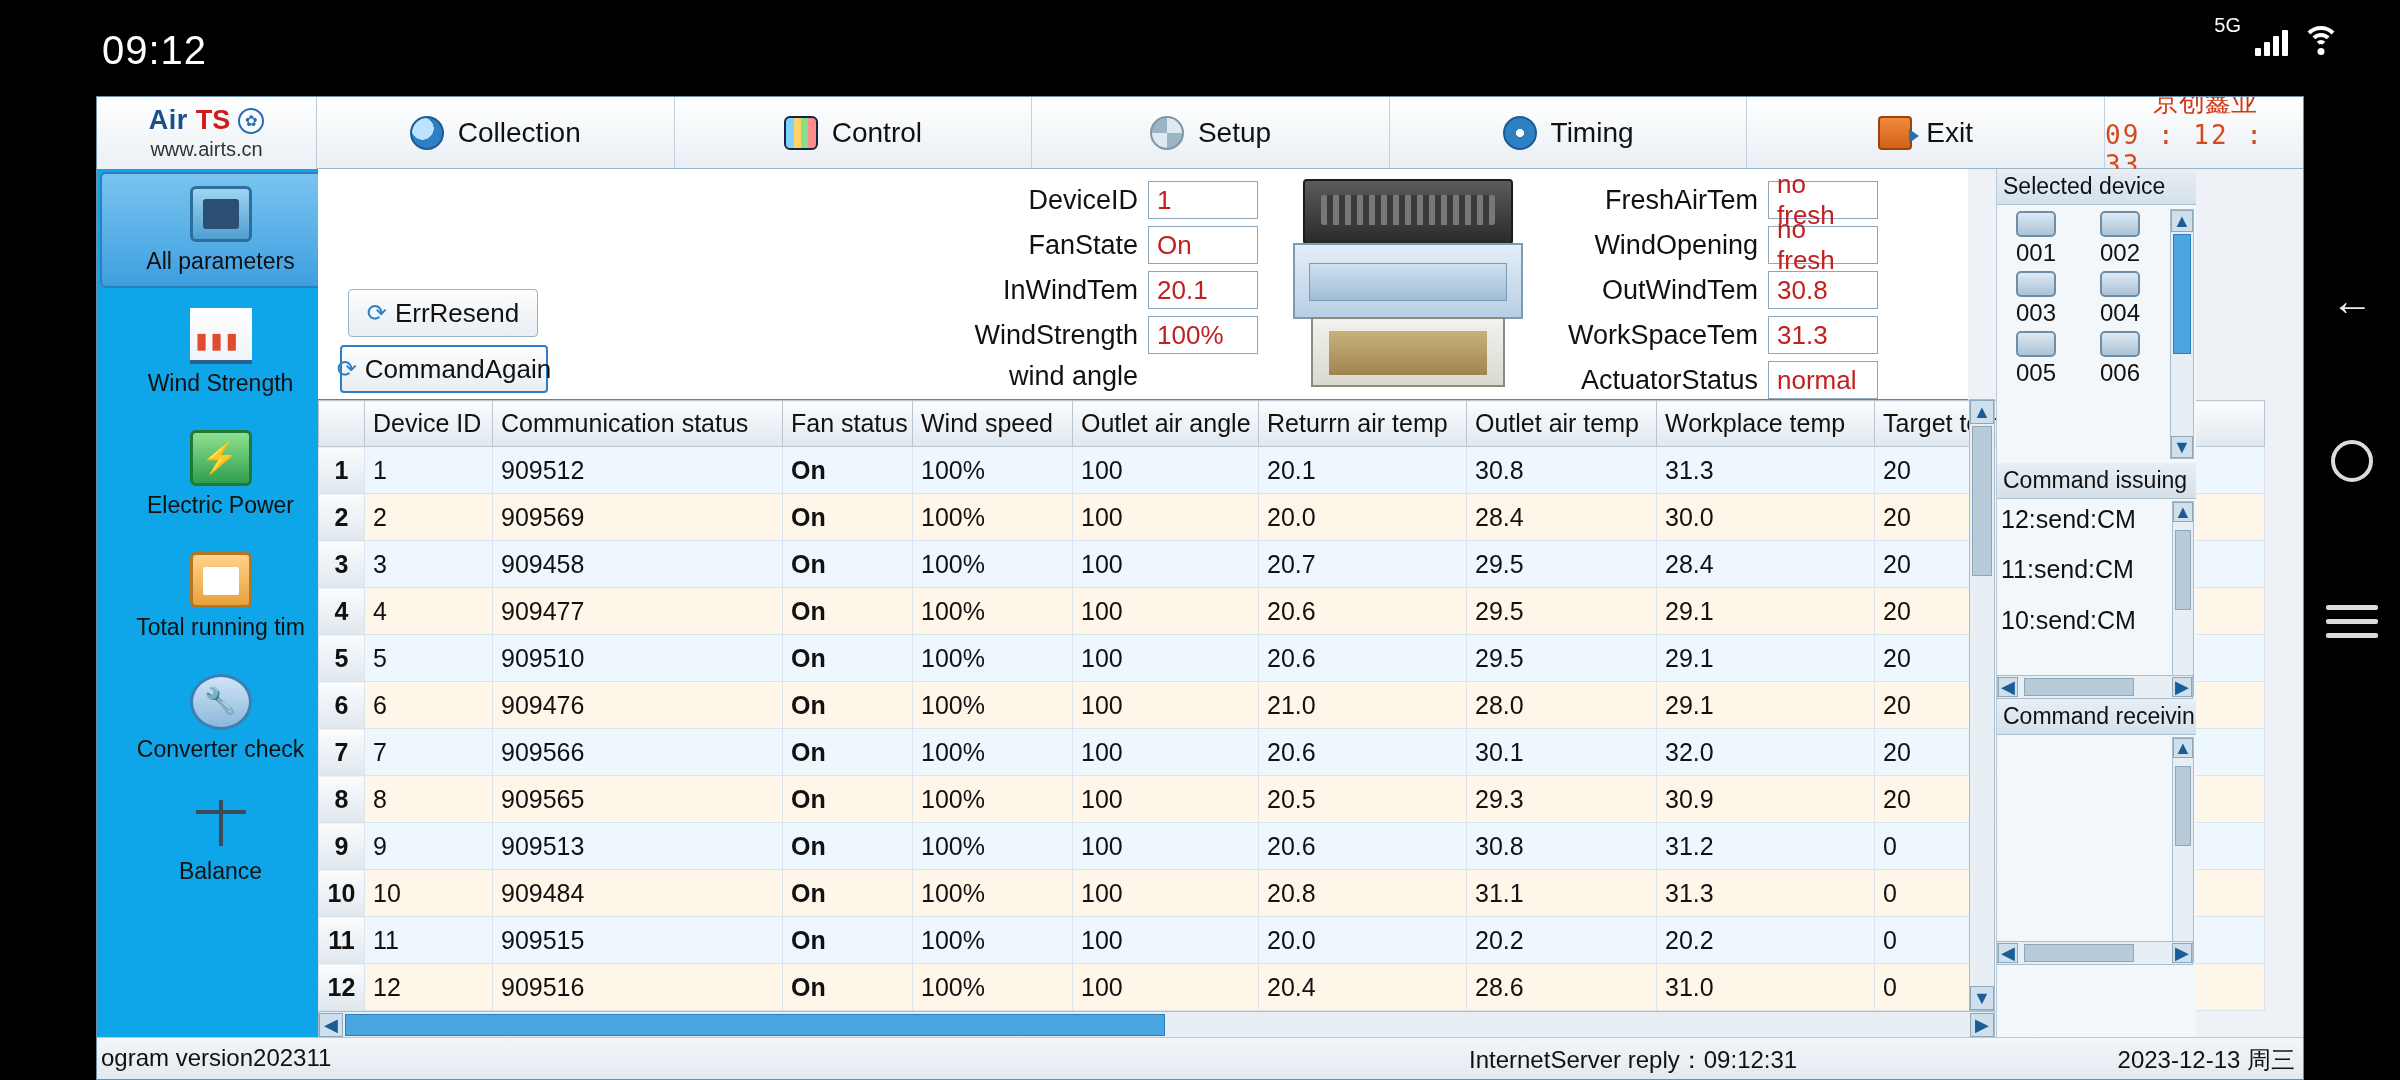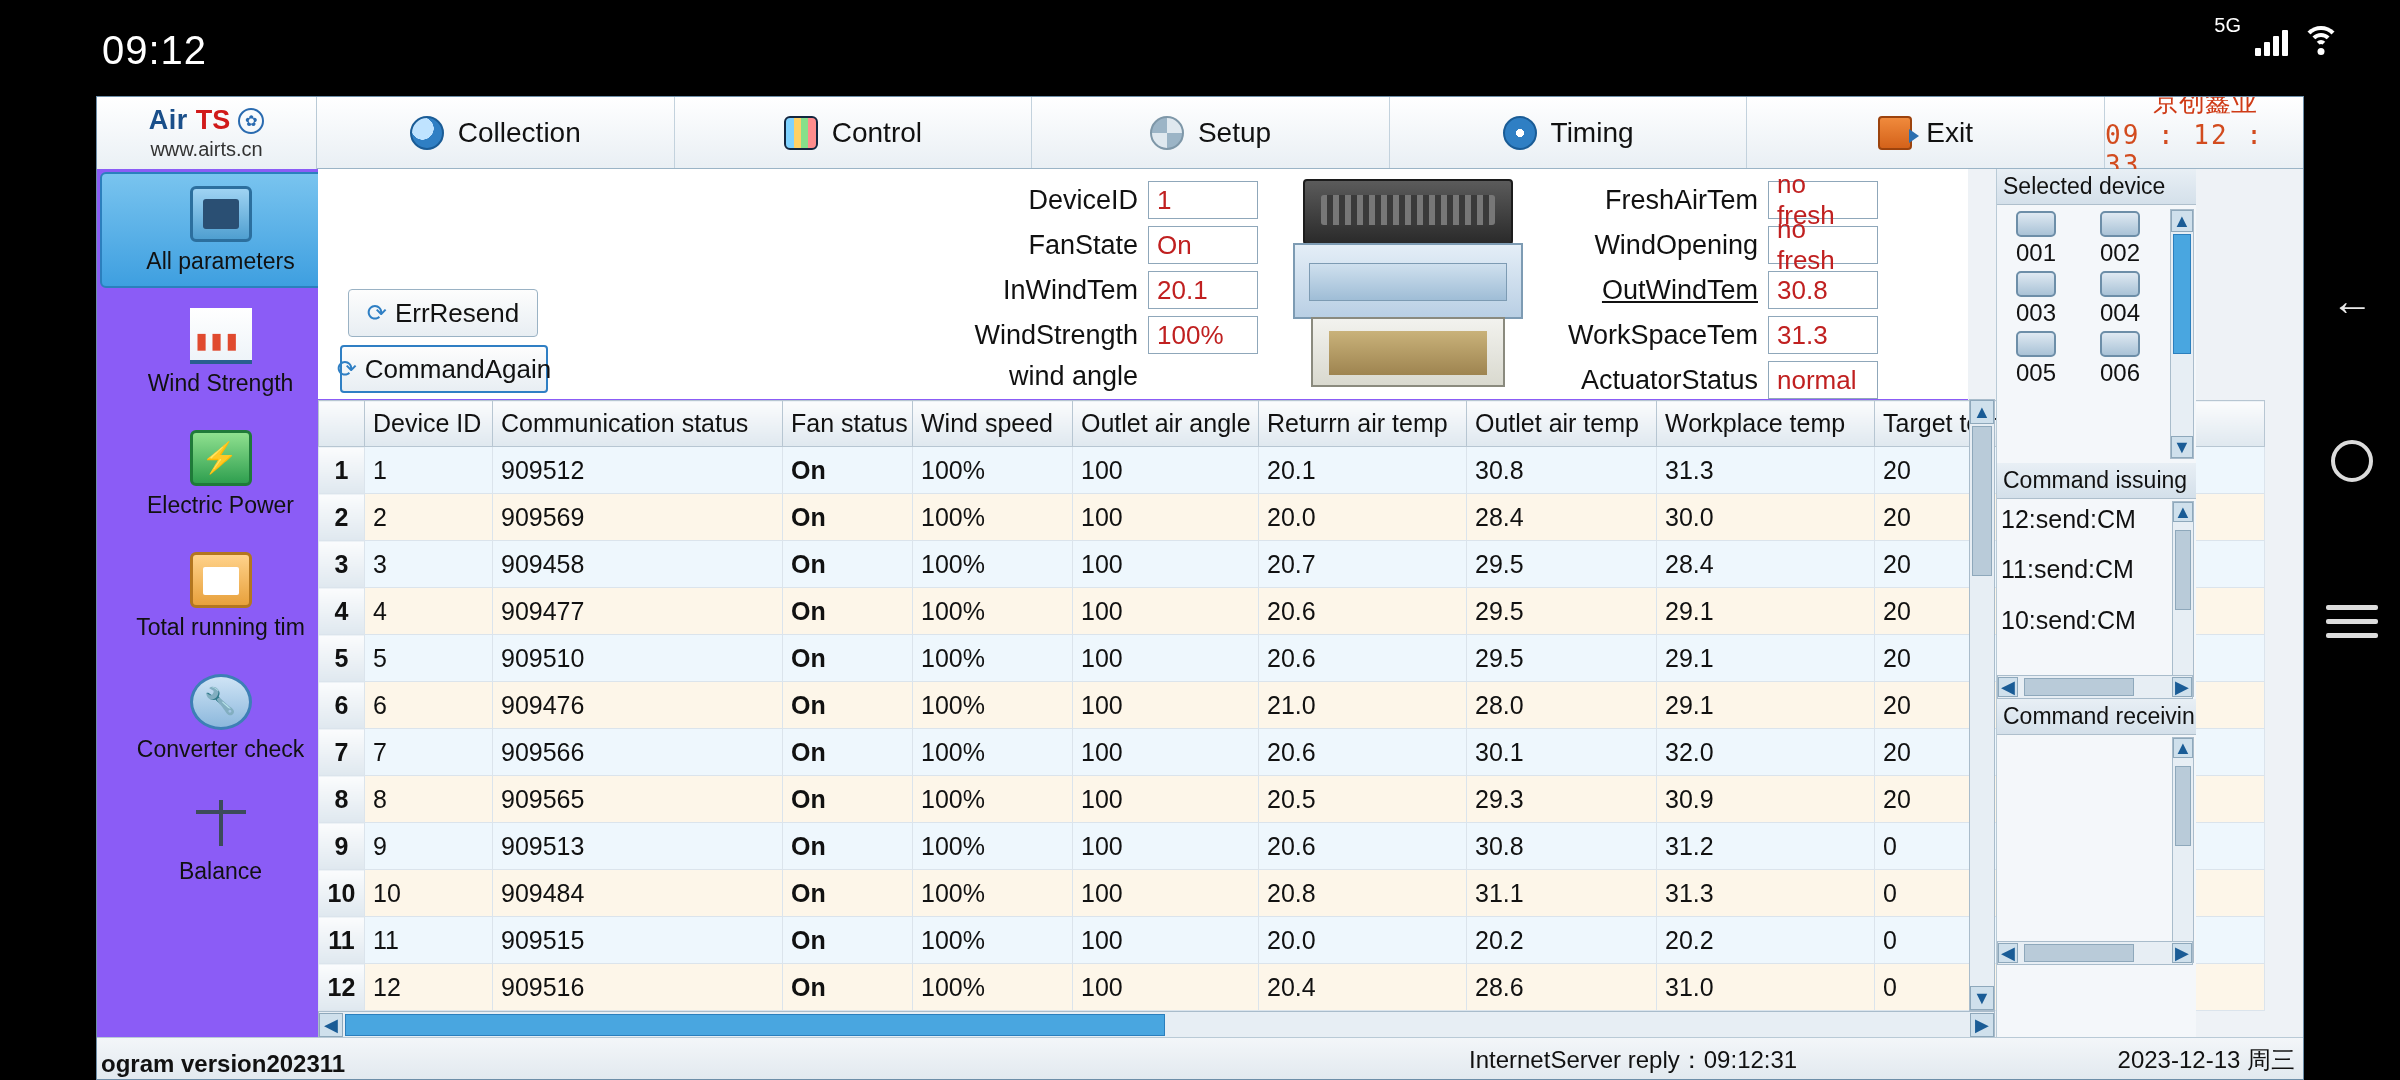--- a/index.html
+++ b/index.html
@@ -120,21 +120,21 @@
   .clockcell {
     width: 200px; display: flex; flex-direction: column; align-items: center; justify-content: center;
     background: linear-gradient(#ffffff, #e9eff4);
   }
   .company { font-size: 26px; color: #cf3b16; }
   .lcdclock { font-size: 26px; color: #d24b1e; font-family: "DejaVu Sans Mono", monospace; letter-spacing: 2px; }
 
   
   .sidebar {
     position: absolute; left: 0; top: 72px; width: 248px; height: 870px;
-    background: #8b5cf6; border-right: 1px solid #b9cad6;
+    background: #0ea5e9; border-right: 1px solid #b9cad6;
   }
   .side-item {
     height: 122px; display: flex; flex-direction: column; align-items: center; justify-content: center;
     gap: 6px; font-size: 24px; color: #111;
   }
   .side-item.active {
     background: linear-gradient(#79c4ef, #3e9fe0);
     border: 2px solid #2b7fbd; border-radius: 6px;
     margin: 3px; height: 116px;
   }
@@ -293,21 +293,21 @@
     background: #e7eef4; border: 1px solid #a9bccb;
   }
   .log-hs .thumb { position: absolute; top: 2px; left: 26px; height: 18px; width: 110px; background: #b9cbd9; border: 1px solid #8ea8bb; }
 
   
   .appstatus {
     position: absolute; left: 0; bottom: 0; width: 2208px; height: 42px;
     background: linear-gradient(#f3f6f9,#e2e9ef); border-top: 1px solid #b9cad6;
     font-size: 24px; color: #111;
   }
-  .st-left { position: absolute; left: 4px; top: 12px; font-weight: bold; }
+  .st-left { position: absolute; left: 4px; top: 6px; }
   .st-mid { position: absolute; left: 1372px; top: 6px; }
   .st-right { position: absolute; right: 10px; top: 6px; }
 </style>
 </head>
 <body>
 
 <div class="screen">
 
   <div class="statusbar">
     <div class="status-time">09:12</div>
@@ -450,21 +450,21 @@
 
       <div class="field fl2" style="top:12px;">
         <span class="lbl" style="width:260px;">FreshAirTem</span>
         <span class="val" style="width:110px;">no fresh</span>
       </div>
       <div class="field fl2" style="top:57px;">
         <span class="lbl" style="width:260px;">WindOpening</span>
         <span class="val" style="width:110px;">no fresh</span>
       </div>
       <div class="field fl2" style="top:102px;">
-        <span class="lbl" style="width:260px;text-decoration:underline;">OutWindTem</span>
+        <span class="lbl" style="width:260px;">OutWindTem</span>
         <span class="val" style="width:110px;">30.8</span>
       </div>
       <div class="field fl2" style="top:147px;">
         <span class="lbl" style="width:260px;">WorkSpaceTem</span>
         <span class="val" style="width:110px;">31.3</span>
       </div>
       <div class="field fl2" style="top:192px;">
         <span class="lbl" style="width:260px;">ActuatorStatus</span>
         <span class="val" style="width:110px;">normal</span>
       </div>

